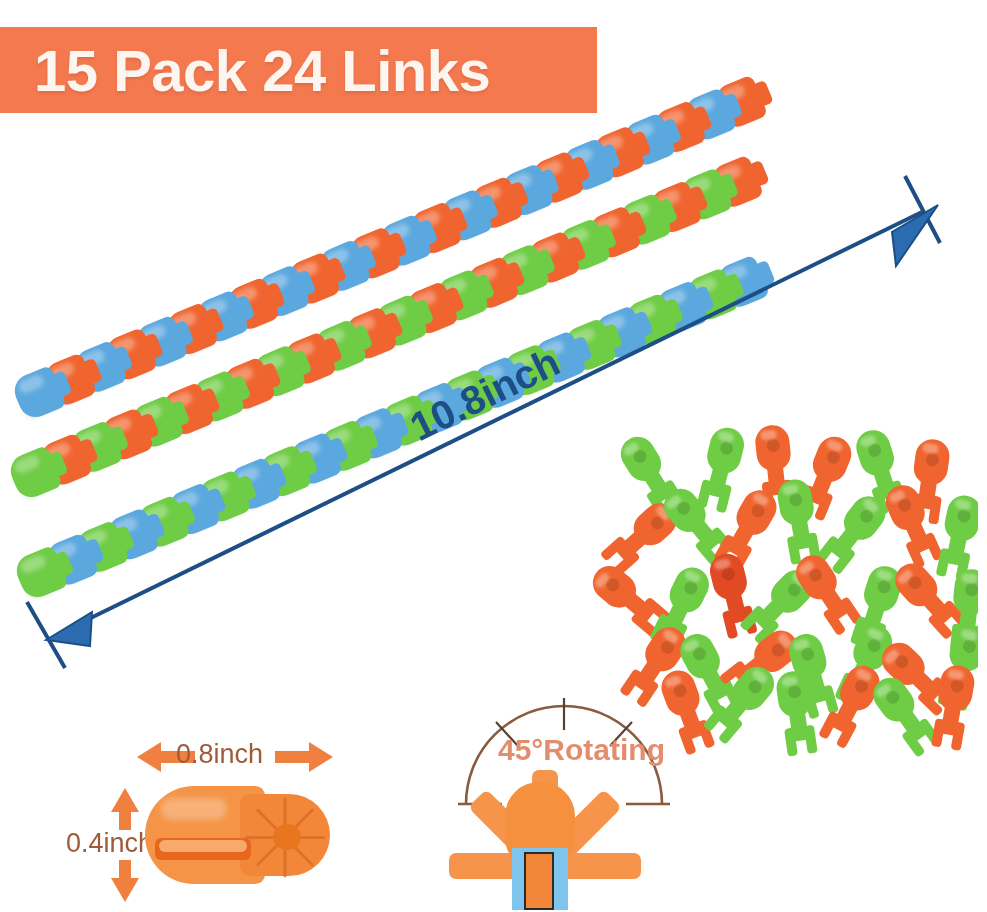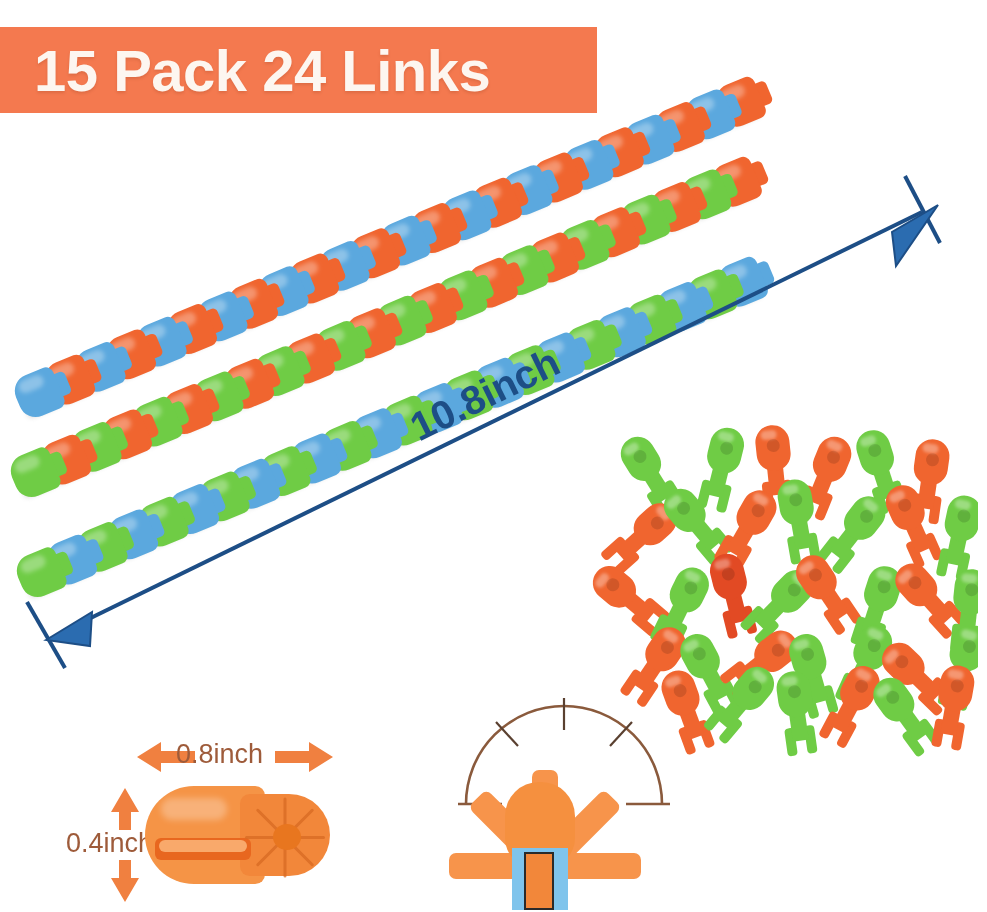--- a/index.html
+++ b/index.html
@@ -845,20 +845,21 @@
   </div>
 
   <svg style="position:absolute;left:456px;top:694px;width:216px;height:120px;" viewBox="0 0 216 120">
     <path d="M10,110 A98,98 0 0 1 206,110" fill="none" stroke="#8A5A3C" stroke-width="2.6"></path>
     <line x1="2" y1="110" x2="46" y2="110" stroke="#8A5A3C" stroke-width="2.6"></line>
     <line x1="170" y1="110" x2="214" y2="110" stroke="#8A5A3C" stroke-width="2.6"></line>
     <line x1="108" y1="4" x2="108" y2="36" stroke="#5A4030" stroke-width="2.2"></line>
     <line x1="40" y1="28" x2="62" y2="52" stroke="#5A4030" stroke-width="2.2"></line>
     <line x1="176" y1="28" x2="154" y2="52" stroke="#5A4030" stroke-width="2.2"></line>
   </svg>
+  <div id="rot-label">45°Rotating</div>
 
   <div style="position:absolute;left:470px;top:770px;width:150px;height:140px;">
     <div class="fanarm" style="left:62px;top:0px;width:26px;height:96px;transform:rotate(0deg);"></div>
     <div class="fanarm" style="left:62px;top:0px;width:26px;height:96px;transform:rotate(45deg);"></div>
     <div class="fanarm" style="left:62px;top:0px;width:26px;height:96px;transform:rotate(-45deg);"></div>
     <div class="fanarm" style="left:62px;top:0px;width:26px;height:96px;transform:rotate(90deg);"></div>
     <div class="fanarm" style="left:62px;top:0px;width:26px;height:96px;transform:rotate(-90deg);"></div>
   </div>
   <div id="fan-hub"></div>
   <div id="fan-base"></div>

